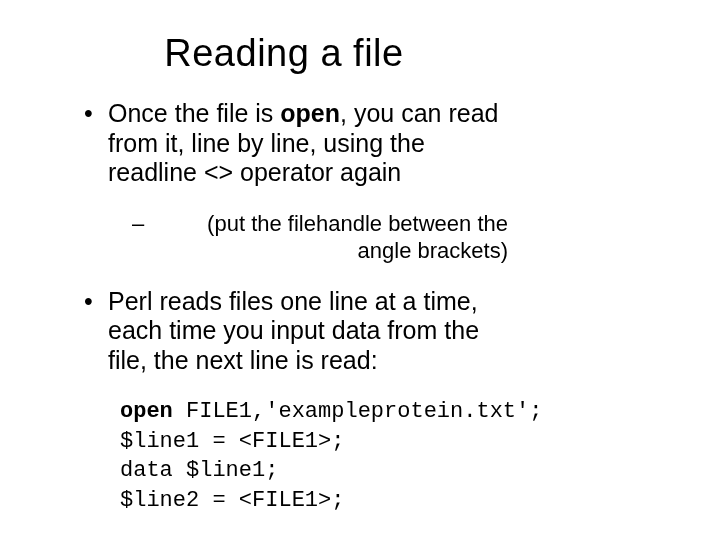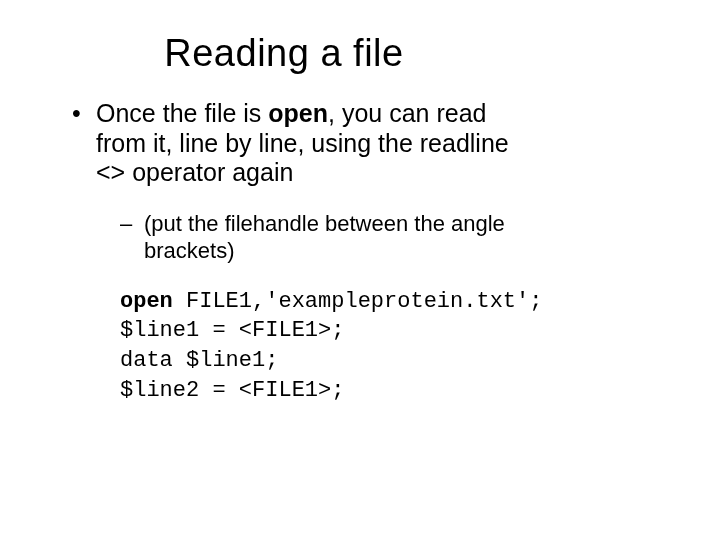--- a/index.html
+++ b/index.html
@@ -19,21 +19,21 @@
   }
   .title {
     text-align: center;
     font-size: 38px;
     font-weight: 400;
     margin: 8px 0 24px 0;
     letter-spacing: 0.5px;
   }
   ul.level1 {
     list-style: none;
-    margin: 0;
+    margin: 12px;
     padding: 0 0 0 24px;
   }
   ul.level1 > li {
     position: relative;
     font-size: 25px;
     line-height: 1.18;
     margin-bottom: 22px;
     padding-left: 24px;
   }
   ul.level1 > li::before {
@@ -46,20 +46,21 @@
   ul.level2 {
     list-style: none;
     margin: 22px 0 0 0;
     padding: 0 0 0 24px;
   }
   ul.level2 > li {
     position: relative;
     font-size: 22px;
     line-height: 1.25;
     padding-left: 24px;
+    text-align: right;
   }
   ul.level2 > li::before {
     content: "–";
     position: absolute;
     left: 0;
     top: 0;
     font-size: 22px;
   }
   .bold { font-weight: 700; }
   .code-block {
@@ -82,20 +83,23 @@
 
     <li>
       <span>Once the file is </span><span class="bold">open</span><span>, you can read from it, line by line, using the readline &lt;&gt; operator again</span>
       <ul class="level2">
         <li>
           <span>(put the filehandle between the angle brackets)</span>
         </li>
       </ul>
     </li>
 
+    <li>
+      <span>Perl reads files one line at a time, each time you input data from the file, the next line is read:</span>
+    </li>
 
   </ul>
 
   <div class="code-block"><span class="kw">open</span><span> FILE1,'exampleprotein.txt';</span>
 <span>$line1 = &lt;FILE1&gt;;</span>
 <span>data $line1;</span>
 <span>$line2 = &lt;FILE1&gt;;</span></div>
 
 </div>
 

